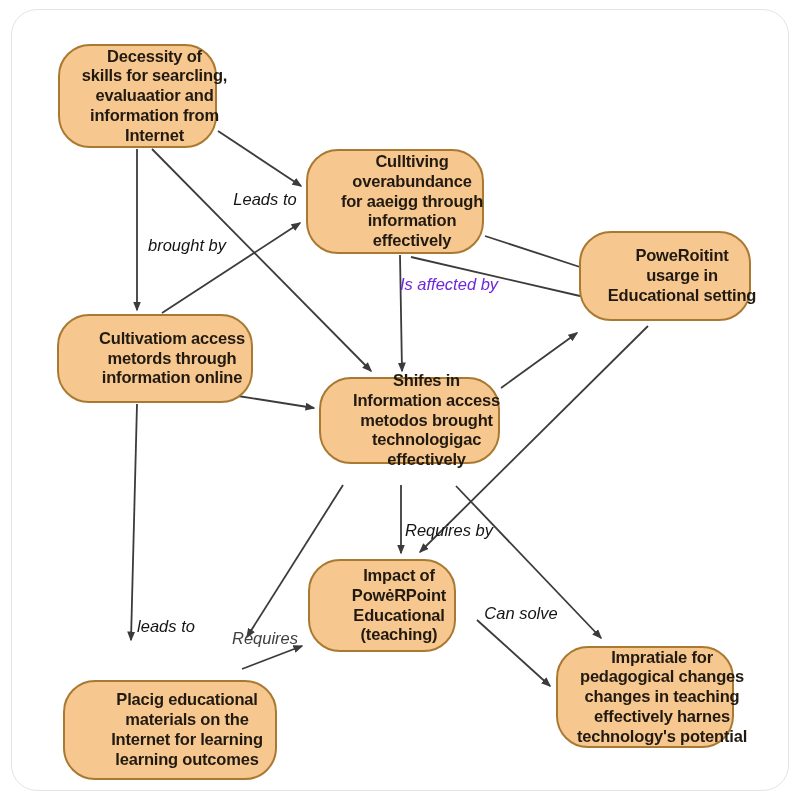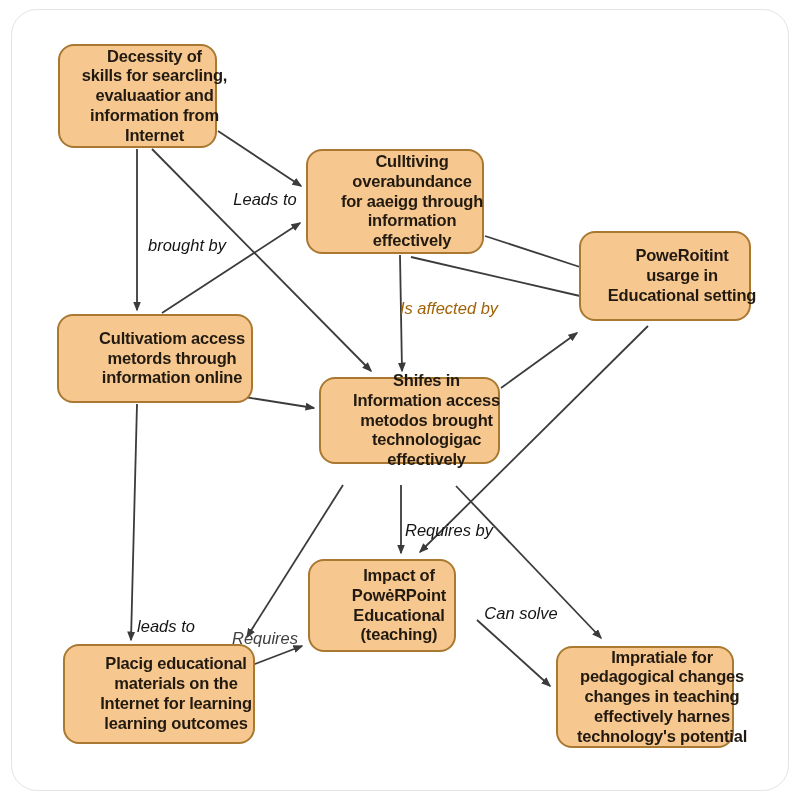--- a/index.html
+++ b/index.html
@@ -7,21 +7,21 @@
     position:relative;width:800px;height:800px;background:#ffffff;
     font-family:"Liberation Sans", sans-serif;overflow:hidden;
   }
   .frame{
     position:absolute;left:11px;top:9px;right:11px;bottom:9px;
     border:1px solid #e4e4e4;border-radius:26px;pointer-events:none;
   }
   #edges{position:absolute;left:0;top:0;}
   .node{
     position:absolute;display:flex;align-items:center;justify-content:center;
-    background:#f6c890;border:2.5px solid #aa7931;border-radius:16px;
+    background:#f6c890;border:2.5px solid #aa7931;border-radius:32px;
     color:#221a10;font-weight:bold;font-size:16.5px;line-height:1.2;
     text-align:center;letter-spacing:-0.2px;box-sizing:border-box;padding-left:34px;
   }
   .node .lbl{white-space:pre;}
   .edge-label{
     position:absolute;transform:translate(-50%,-50%);
     color:#141414;font-size:16.5px;font-weight:normal;white-space:nowrap;font-style:italic;
   }
 </style>
 </head>
@@ -85,36 +85,36 @@
 metodos brought
 technologigac
 effectively</div>
       </div>
       <div class="node" style="left: 308px; top: 559px; width: 148px; height: 93px; background: rgb(246, 200, 144); border-color: rgb(170, 121, 49); color: rgb(34, 26, 16);">
         <div class="lbl">Impact of
 PowėRPoint
 Educational
 (teaching)</div>
       </div>
-      <div class="node" style="left: 63px; top: 644px; width: 192px; height: 100px; background: rgb(246, 200, 144); border-color: rgb(170, 121, 49); color: rgb(34, 26, 16);">
+      <div class="node" style="left: 63px; top: 680px; width: 214px; height: 100px; background: rgb(246, 200, 144); border-color: rgb(170, 121, 49); color: rgb(34, 26, 16);">
         <div class="lbl">Placig educational
 materials on the
 Internet for learning
 learning outcomes</div>
       </div>
       <div class="node" style="left: 556px; top: 646px; width: 178px; height: 102px; background: rgb(246, 200, 144); border-color: rgb(170, 121, 49); color: rgb(34, 26, 16);">
         <div class="lbl">Impratiale for
 pedagogical changes
 changes in teaching
 effectively harnes
 technology's potential</div>
       </div>
     </div>
   <div id="labels-layer">
       <div class="edge-label" style="left: 187px; top: 245px; color: rgb(20, 20, 20);">brought by</div>
       <div class="edge-label" style="left: 265px; top: 199px; color: rgb(20, 20, 20);">Leads to</div>
-      <div class="edge-label" style="left: 449px; top: 284px; color: #a16207; margin-top: 24px;">Is affected by</div>
+      <div class="edge-label" style="left: 449px; top: 284px; color: #6d28d9;">Is affected by</div>
       <div class="edge-label" style="left: 449px; top: 530px; color: rgb(20, 20, 20);">Requires by</div>
       <div class="edge-label" style="left: 166px; top: 626px; color: rgb(20, 20, 20);">leads to</div>
       <div class="edge-label" style="left: 265px; top: 638px; color: #404040;">Requires</div>
       <div class="edge-label" style="left: 521px; top: 613px; color: rgb(20, 20, 20);">Can solve</div>
     </div>
 </div>
 
 </body></html>

